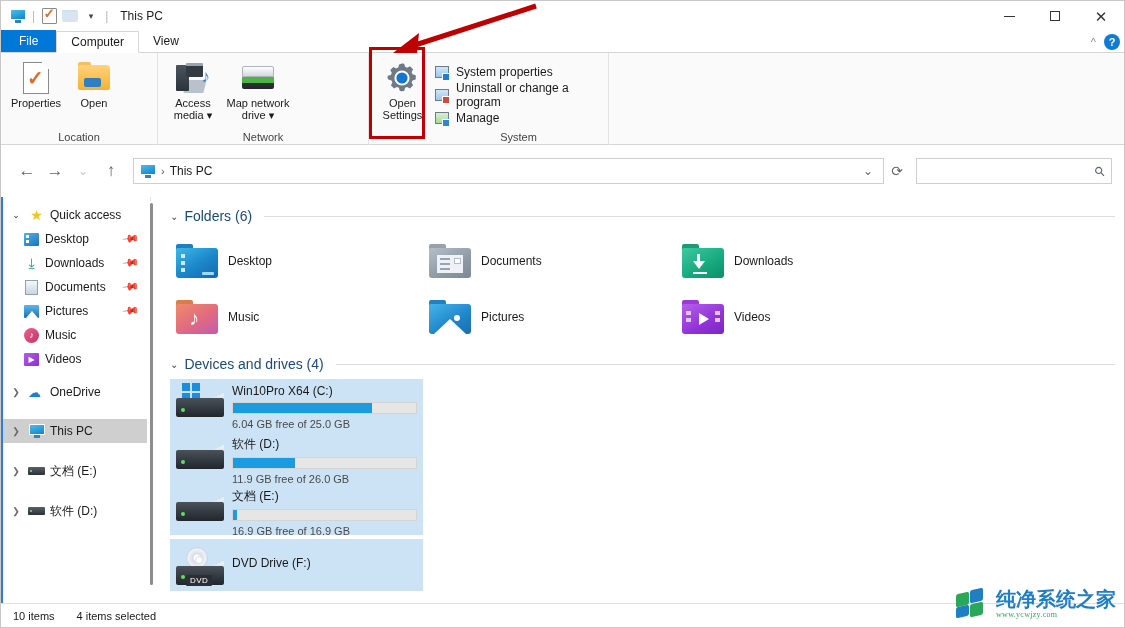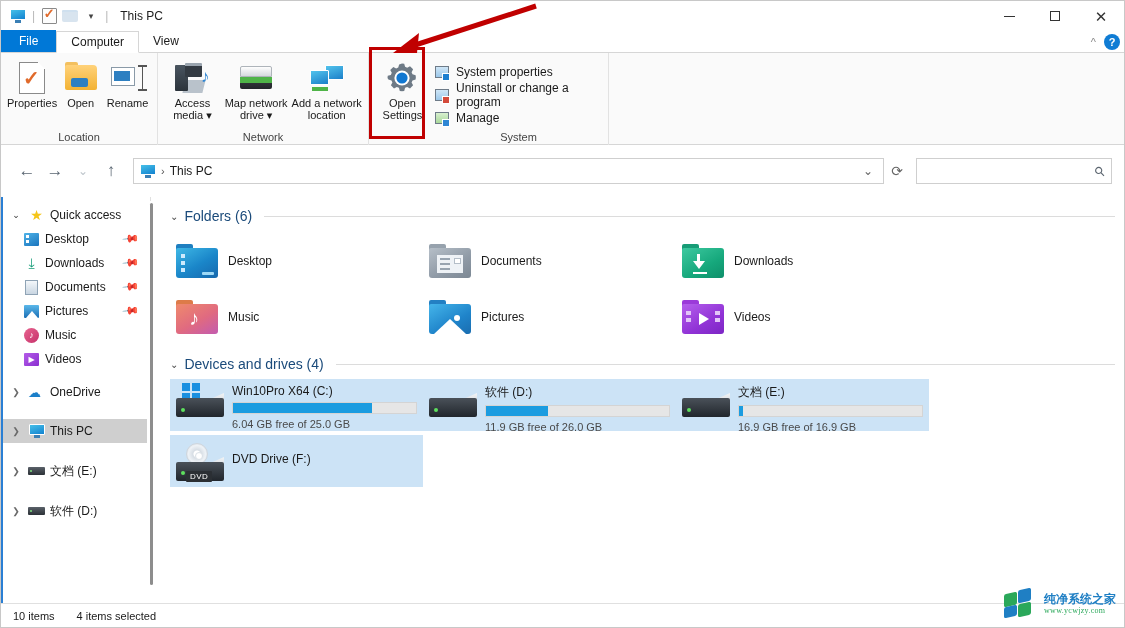--- a/index.html
+++ b/index.html
@@ -341,21 +341,21 @@
   .f-pics .tabt { position:absolute; left:0; top:0px; width:17px; height:6px; background:#2380c3; border-radius:2px 2px 0 0; }
   .f-pics .sun { position:absolute; right:11px; top:11px; width:6px; height:6px; background:#fff; border-radius:50%; }
   .f-pics .mnt { position:absolute; left:5px; bottom:0; border-left:16px solid transparent; border-right:16px solid transparent; border-bottom:15px solid #fff; }
 
   .f-vids .body { position:absolute; left:0; top:4px; width:42px; height:30px; background: linear-gradient(150deg,#b560ec 0%, #9133d6 60%, #7c26c4 100%); border-radius:2px 3px 3px 3px; }
   .f-vids .tabt { position:absolute; left:0; top:0px; width:17px; height:6px; background:#9b3ad9; border-radius:2px 2px 0 0; }
   .f-vids .perf1 { position:absolute; left:4px; top:11px; width:5px; height:4px; background:#e2c5f7; box-shadow:0 7px 0 #e2c5f7; }
   .f-vids .perf2 { position:absolute; right:4px; top:11px; width:5px; height:4px; background:#e2c5f7; box-shadow:0 7px 0 #e2c5f7; }
 
   
-  .drives { display: flex; flex-wrap: wrap; padding: 4px 0 0 12px; }
+  .drives { display: flex; flex-wrap: wrap; padding: 4px 0 0 12px; flex-direction: column; }
   .drive-tile {
     width: 253px; height: 52px; display: flex; align-items: flex-start; gap: 8px;
     padding: 4px 6px 0 6px; background: #cce3f6;
   }
   .drive-ic { width: 48px; height: 40px; position: relative; flex: 0 0 48px; }
   .dr-logo { position: absolute; left: 6px; top: 0; width: 18px; height: 18px; }
   .dr-logo i {
     position: absolute; width: 8px; height: 8px; background: #1a8fe0; display: block;
   }
   .dr-body {
@@ -394,21 +394,21 @@
   .status-text { font-size: 11px; color: #1a1a1a; }
 
   
   .watermark {
     position: absolute; right: 8px; bottom: 8px; display: flex; align-items: center; gap: 6px;
     z-index: 30;
   }
   .wm-mark { width: 34px; height: 30px; position: relative; }
   .wm-mark i { position: absolute; display: block; border-radius: 2px; }
   .wm-text { display: flex; flex-direction: column; line-height: 1; }
-  .wm-cn { font-size: 12px; font-weight: bold; color: #1f7fc4; letter-spacing: 0px; }
+  .wm-cn { font-size: 20px; font-weight: bold; color: #1f7fc4; letter-spacing: 0px; }
   .wm-url { font-size: 8px; color: #2aa85a; margin-top: 2px; letter-spacing: 0.3px; font-family: Liberation Serif, serif; }
 </style>
 </head>
 <body>
 
 <div class="app">
 
   <div class="titlebar">
     <div class="qat">
       <div class="qat-icon">
@@ -465,32 +465,20 @@
         </div>
         <div class="rbtn">
           <div class="rbtn-icon">
             <div class="ic-openfolder">
                 <div class="tabt"></div>
                 <div class="back"></div>
                 <div class="blue"></div>
               </div>
           </div>
           <div class="rbtn-label">Open</div>
-        </div>
-        <div class="rbtn">
-          <div class="rbtn-icon">
-            <div class="ic-rename">
-                <div class="box"></div>
-                <div class="fill"></div>
-                <div class="caret"></div>
-                <div class="capt"></div>
-                <div class="capb"></div>
-              </div>
-          </div>
-          <div class="rbtn-label">Rename</div>
         </div>
       </div>
       <div class="rgroup-label">Location</div>
     </div>
 
     <div class="rgroup" style="width:211px">
       <div class="rgroup-items">
         <div class="rbtn">
           <div class="rbtn-icon">
             <div class="ic-media">
@@ -504,30 +492,20 @@
         </div>
         <div class="rbtn wide">
           <div class="rbtn-icon">
             <div class="ic-drive">
                 <div class="top"></div>
                 <div class="bot"></div>
                 <div class="green"></div>
               </div>
           </div>
           <div class="rbtn-label"><span>Map network drive</span> <span>▾</span></div>
-        </div>
-        <div class="rbtn wide">
-          <div class="rbtn-icon">
-            <div class="ic-netloc">
-                <div class="m1"></div>
-                <div class="m2"></div>
-                <div class="base"></div>
-              </div>
-          </div>
-          <div class="rbtn-label">Add a network location</div>
         </div>
       </div>
       <div class="rgroup-label">Network</div>
     </div>
 
     <div class="rgroup" style="width:240px">
       <div class="rgroup-items">
         <div class="rbtn" style="width:54px;margin-left:4px">
           <div class="rbtn-icon">
             <div class="ic-gear">

